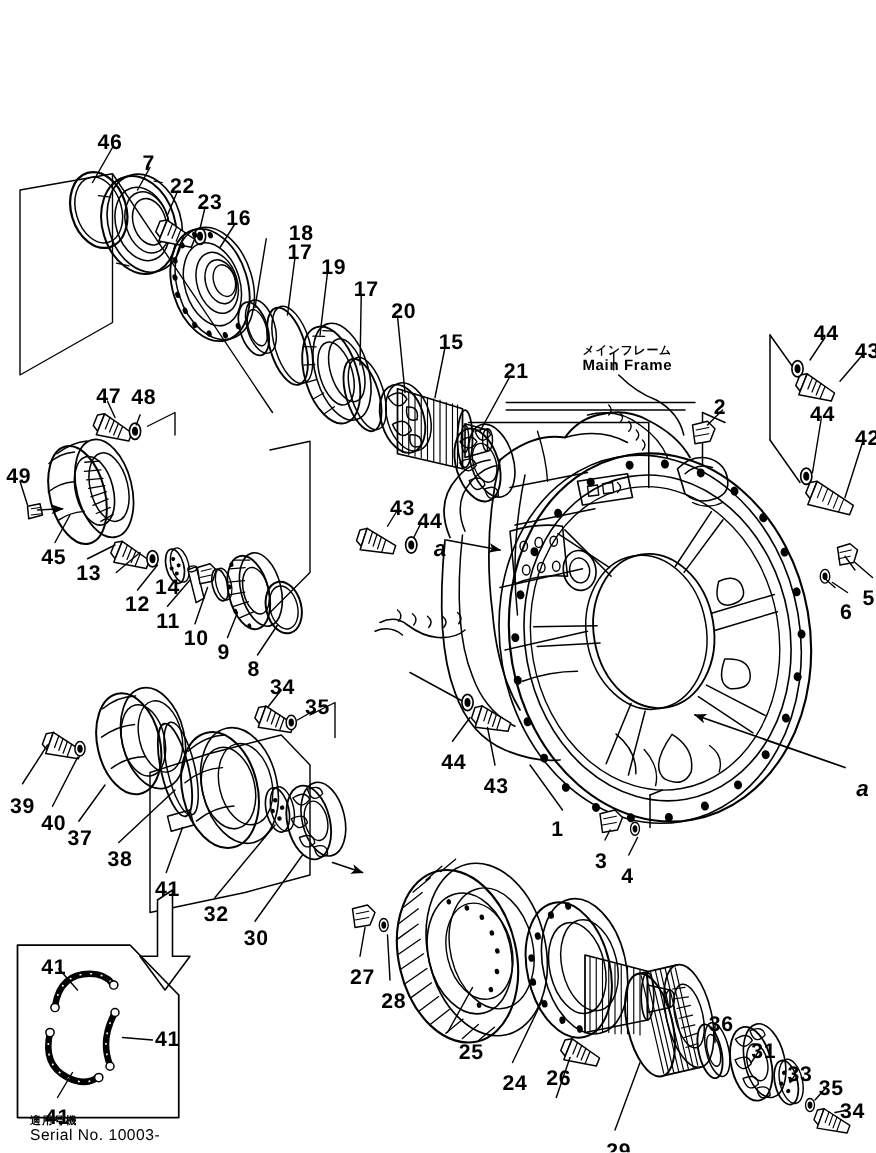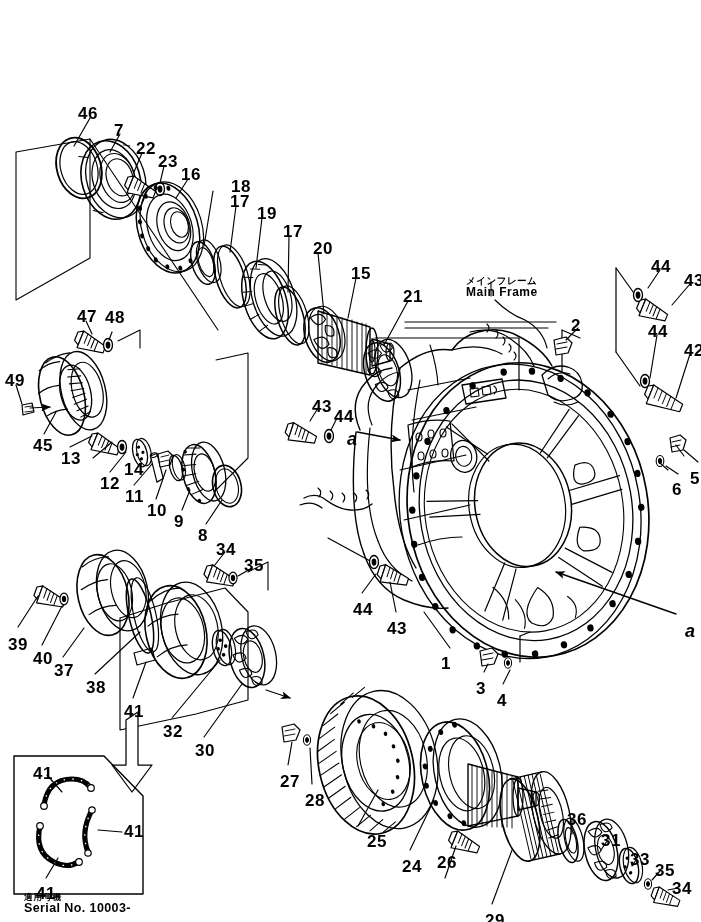--- a/index.html
+++ b/index.html
@@ -26,21 +26,21 @@
   .lbl.itm{font-size:18px;font-style:italic;font-weight:700;}
   .txtblk{
     position:absolute;
     color:#000;
     line-height:1.05;
     white-space:nowrap;
   }
   .jp{font-family:"DejaVu Sans",sans-serif;font-size:9.5px;font-weight:700;letter-spacing:0.5px;}
   .en{font-family:Liberation Sans, sans-serif;font-size:12px;font-weight:700;letter-spacing:0.5px;}
   .serial-jp{font-family:"DejaVu Sans",sans-serif;font-size:8.5px;font-weight:700;letter-spacing:1px;}
-  .serial-en{font-family:"Liberation Sans",sans-serif;font-size:12.5px;font-weight:700;letter-spacing:0.4px;}
+  .serial-en{font-family:"Liberation Sans",sans-serif;font-size:12.5px;font-weight:400;letter-spacing:0.4px;}
   svg{display:block;}
 </style>
 </head>
 <body>
 
 <div id="sheet">
 
   <svg id="artboard" viewBox="0 0 701 922" width="701" height="922" xmlns="http://www.w3.org/2000/svg">
     <defs>
       <marker id="arrowFill" markerWidth="10" markerHeight="8" refX="9" refY="4" orient="auto" markerUnits="userSpaceOnUse">

